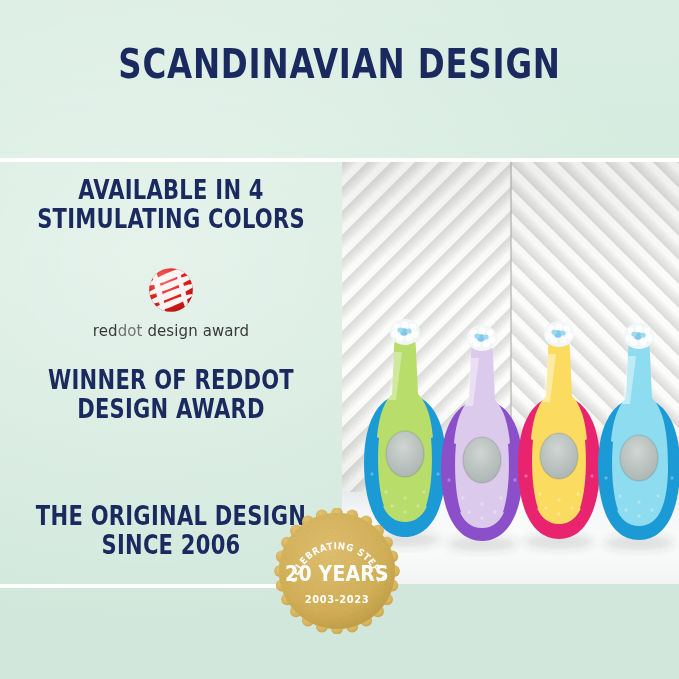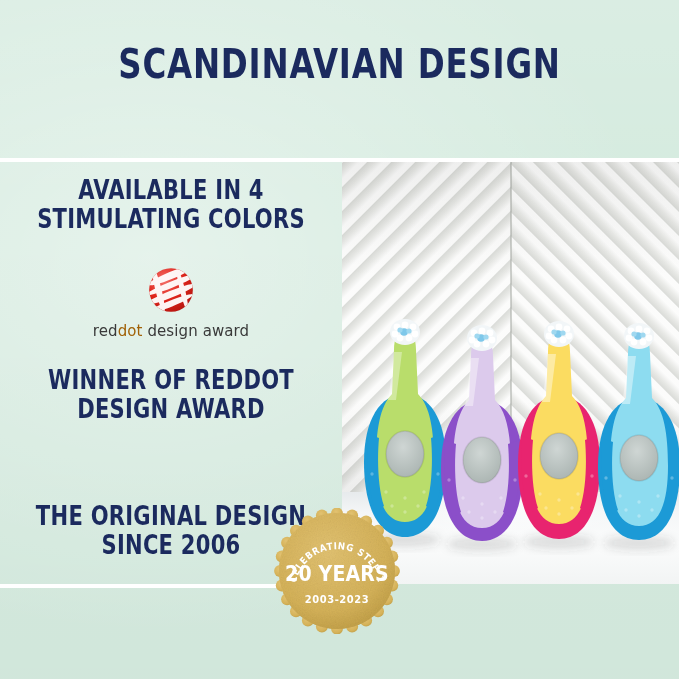--- a/index.html
+++ b/index.html
@@ -99,21 +99,21 @@
     width: 52px; height: 52px;
   }
   .reddot-word {
     font-family: "DejaVu Sans", "Liberation Sans", sans-serif;
     font-size: 15px;
     font-weight: 400;
     color: #3a3a3a;
     letter-spacing: 0.1px;
     white-space: nowrap;
   }
-  .reddot-word .dot { color: #a16207; }
+  .reddot-word .dot { color: #737373; }
 
   
   .badge {
     position: absolute;
     left: 274px; top: 508px;
     width: 126px; height: 126px;
     z-index: 6;
   }
   .badge svg { display: block; }
   .badge-year {

